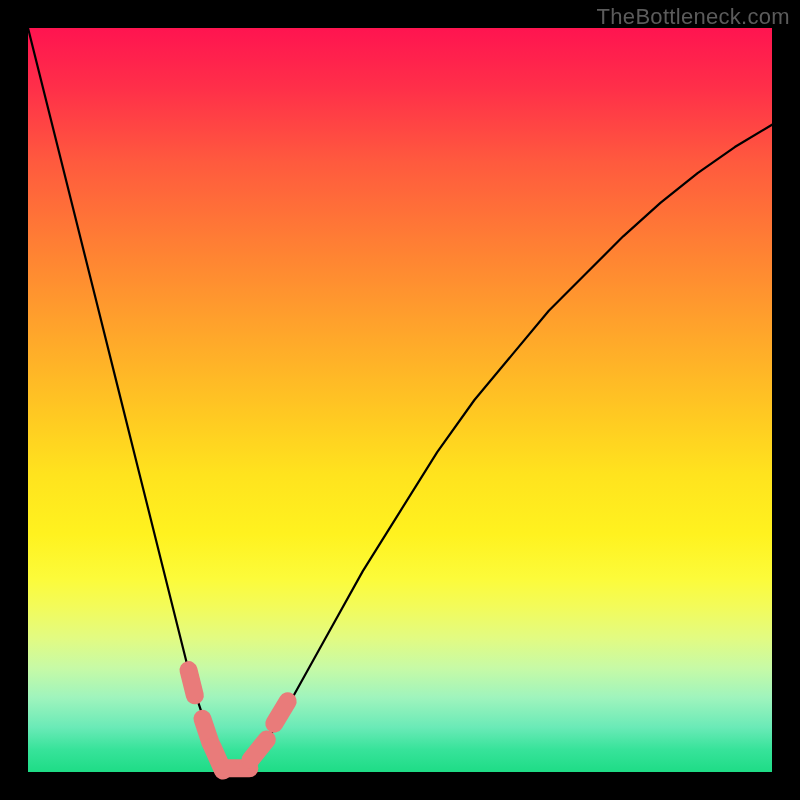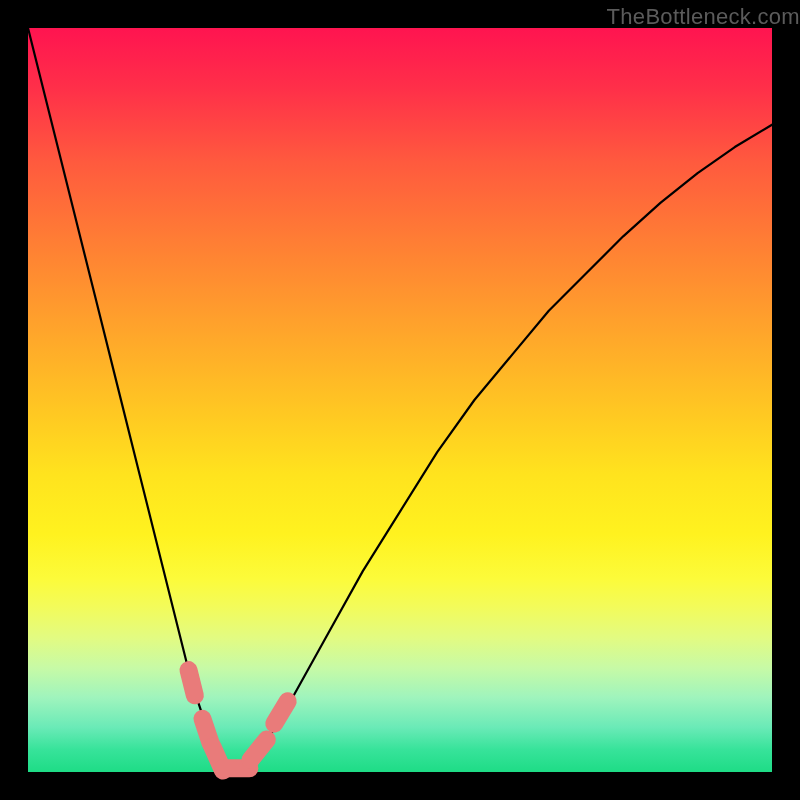--- a/index.html
+++ b/index.html
@@ -42,21 +42,21 @@
       #c7faa6 86%,
       #9ff4bd 90%,
       #6aeab7 94%,
       #37e39a 97%,
       #1edc86 100%
     );
   }
   .watermark {
     position: absolute;
     top: 4px;
-    right: 0;
+    right: 10px;
     color: #5b5b5b;
     font-size: 22px;
     letter-spacing: 0.3px;
     user-select: none;
   }
   svg.overlay {
     position: absolute;
     top: 0;
     left: 0;
     width: 744px;

